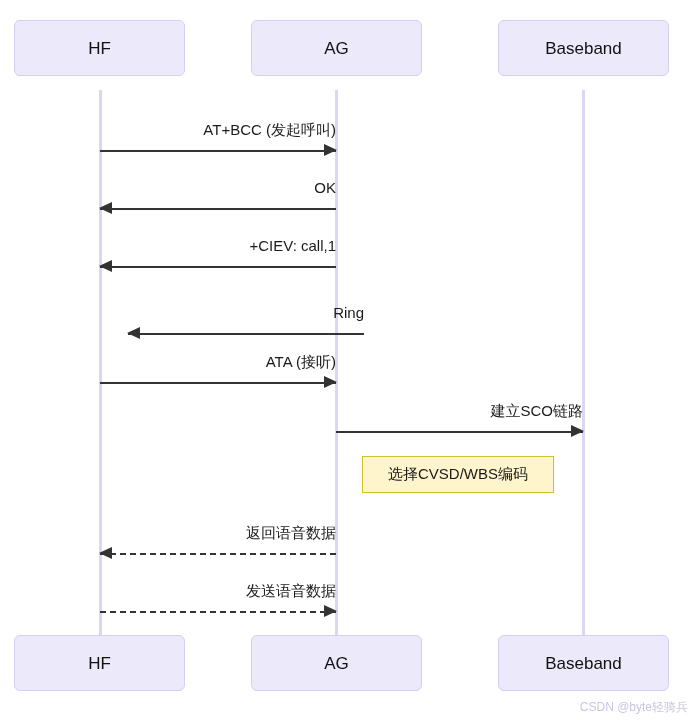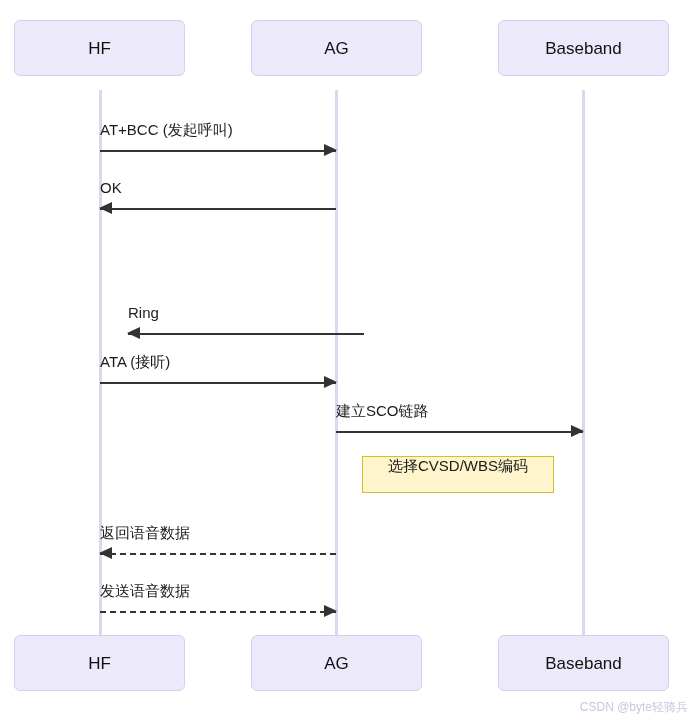--- a/index.html
+++ b/index.html
@@ -48,21 +48,21 @@
   
   .message {
     position: absolute;
     height: 44px;
   }
   .message-label {
     position: absolute;
     left: 0;
     right: 0;
     top: 0;
-    text-align: left;
+    text-align: right;
     font-size: 15px;
     color: #1a1a1a;
     white-space: nowrap;
     line-height: 22px;
   }
   .message-line {
     position: absolute;
     left: 0;
     right: 0;
     top: 31px;
@@ -88,21 +88,21 @@
     left: -1px;
     border-right: 13px solid #333333;
   }
   
   .note-box {
     position: absolute;
     background: #fff5cd;
     border: 1px solid #d2c12e;
     box-sizing: border-box;
     display: flex;
-    align-items: flex-start;
+    align-items: center;
     justify-content: center;
   }
   .note-label {
     font-size: 15px;
     color: #1a1a1a;
     white-space: nowrap;
   }
   
   .watermark {
     position: absolute;
@@ -138,20 +138,25 @@
     <div class="message-line"></div>
     <div class="arrow-head right"></div>
   </div>
 
   <div class="message" style="left:100px; width:236px; top:177px;">
     <span class="message-label">OK</span>
     <div class="message-line"></div>
     <div class="arrow-head left"></div>
   </div>
 
+  <div class="message" style="left:100px; width:236px; top:235px;">
+    <span class="message-label">+CIEV: call,1</span>
+    <div class="message-line"></div>
+    <div class="arrow-head left"></div>
+  </div>
 
   <div class="message" style="left:100px; width:236px; top:302px;margin-left:28px;">
     <span class="message-label">Ring</span>
     <div class="message-line"></div>
     <div class="arrow-head left"></div>
   </div>
 
   <div class="message" style="left:100px; width:236px; top:351px;">
     <span class="message-label">ATA (接听)</span>
     <div class="message-line"></div>

